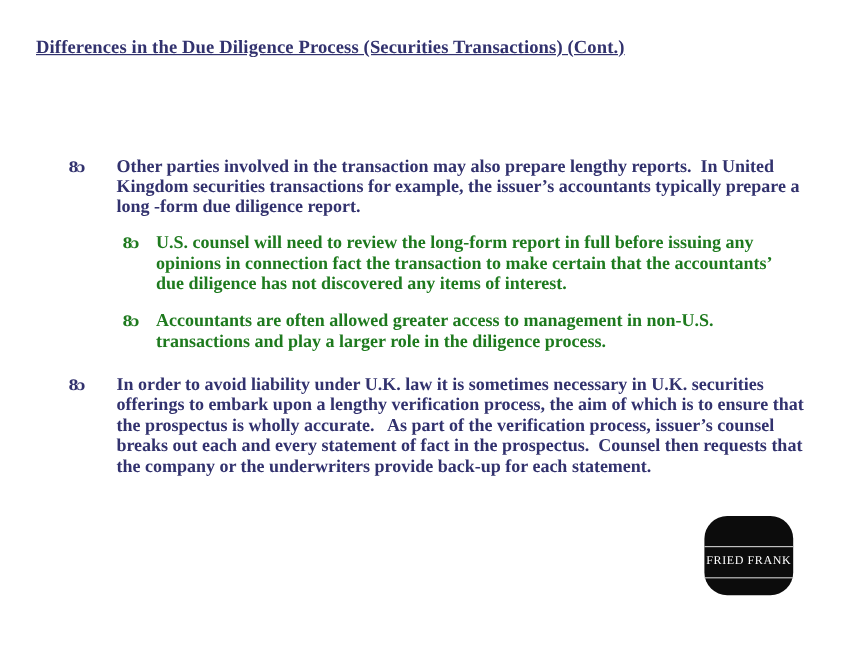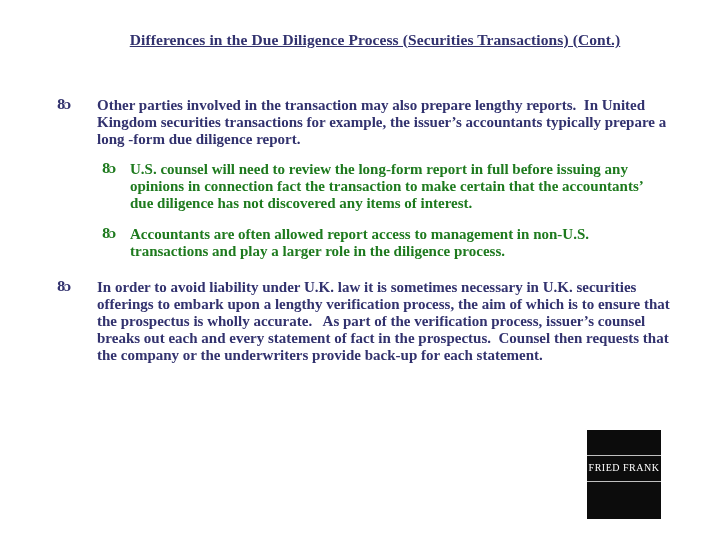--- a/index.html
+++ b/index.html
@@ -15,31 +15,32 @@
     overflow: hidden;
     font-family: "Liberation Serif", serif;
     font-weight: bold;
   }
   .title {
     position: absolute;
     top: 30px;
     left: 0;
     right: 0;
     padding-left: 30px;
-    text-align: center;
+    text-align: left;
     font-size: 15.5px;
     line-height: 19px;
     color: #32326e;
     text-decoration: underline;
     letter-spacing: 0.1px;
   }
   .row {
     position: absolute;
     display: flex;
     align-items: flex-start;
+    margin-top: 34px;
   }
   .row.level1 { left: 57px; width: 618px; }
   .row.level2 { left: 102px; width: 556px; }
   .glyph {
     flex: 0 0 auto;
     font-family: "DejaVu Serif", "DejaVu Sans", serif;
     font-size: 12px;
     line-height: 17px;
     letter-spacing: -1.5px;
     font-weight: bold;
@@ -52,22 +53,23 @@
     line-height: 17px;
     white-space: pre-wrap;
   }
   .navy { color: #32326e; }
   .green { color: #1e7a1e; }
   .logo {
     position: absolute;
     left: 587px;
     top: 430px;
     width: 74px;
-    height: 89px;
+    height: 66px;
     background: #0c0c0c;
+    border-radius: 19px;
   }
   .logo-line {
     position: absolute;
     left: 0;
     right: 0;
     height: 1px;
     background: #c0c0c0;
   }
   .logo-line.top { top: 25px; }
   .logo-line.bottom { top: 51px; }
@@ -99,21 +101,21 @@
     <div class="btext navy">Other parties involved in the transaction may also prepare lengthy reports.  In United Kingdom securities transactions for example, the issuer’s accountants typically prepare a long -form due diligence report.</div>
   </div>
 
   <div class="row level2" style="top:161px">
     <span class="glyph green">8ɔ</span>
     <div class="btext green">U.S. counsel will need to review the long-form report in full before issuing any opinions in connection fact the transaction to make certain that the accountants’ due diligence has not discovered any items of interest.</div>
   </div>
 
   <div class="row level2" style="top:226px">
     <span class="glyph green">8ɔ</span>
-    <div class="btext green">Accountants are often allowed report access to management in non-U.S. transactions and play a larger role in the diligence process.</div>
+    <div class="btext green">Accountants are often allowed greater access to management in non-U.S. transactions and play a larger role in the diligence process.</div>
   </div>
 
   <div class="row level1" style="top:279px">
     <span class="glyph navy">8ɔ</span>
     <div class="btext navy">In order to avoid liability under U.K. law it is sometimes necessary in U.K. securities offerings to embark upon a lengthy verification process, the aim of which is to ensure that the prospectus is wholly accurate.   As part of the verification process, issuer’s counsel breaks out each and every statement of fact in the prospectus.  Counsel then requests that the company or the underwriters provide back-up for each statement.</div>
   </div>
 
   <div class="logo">
     <div class="logo-line top"></div>
     <div class="logo-text">FRIED FRANK</div>

